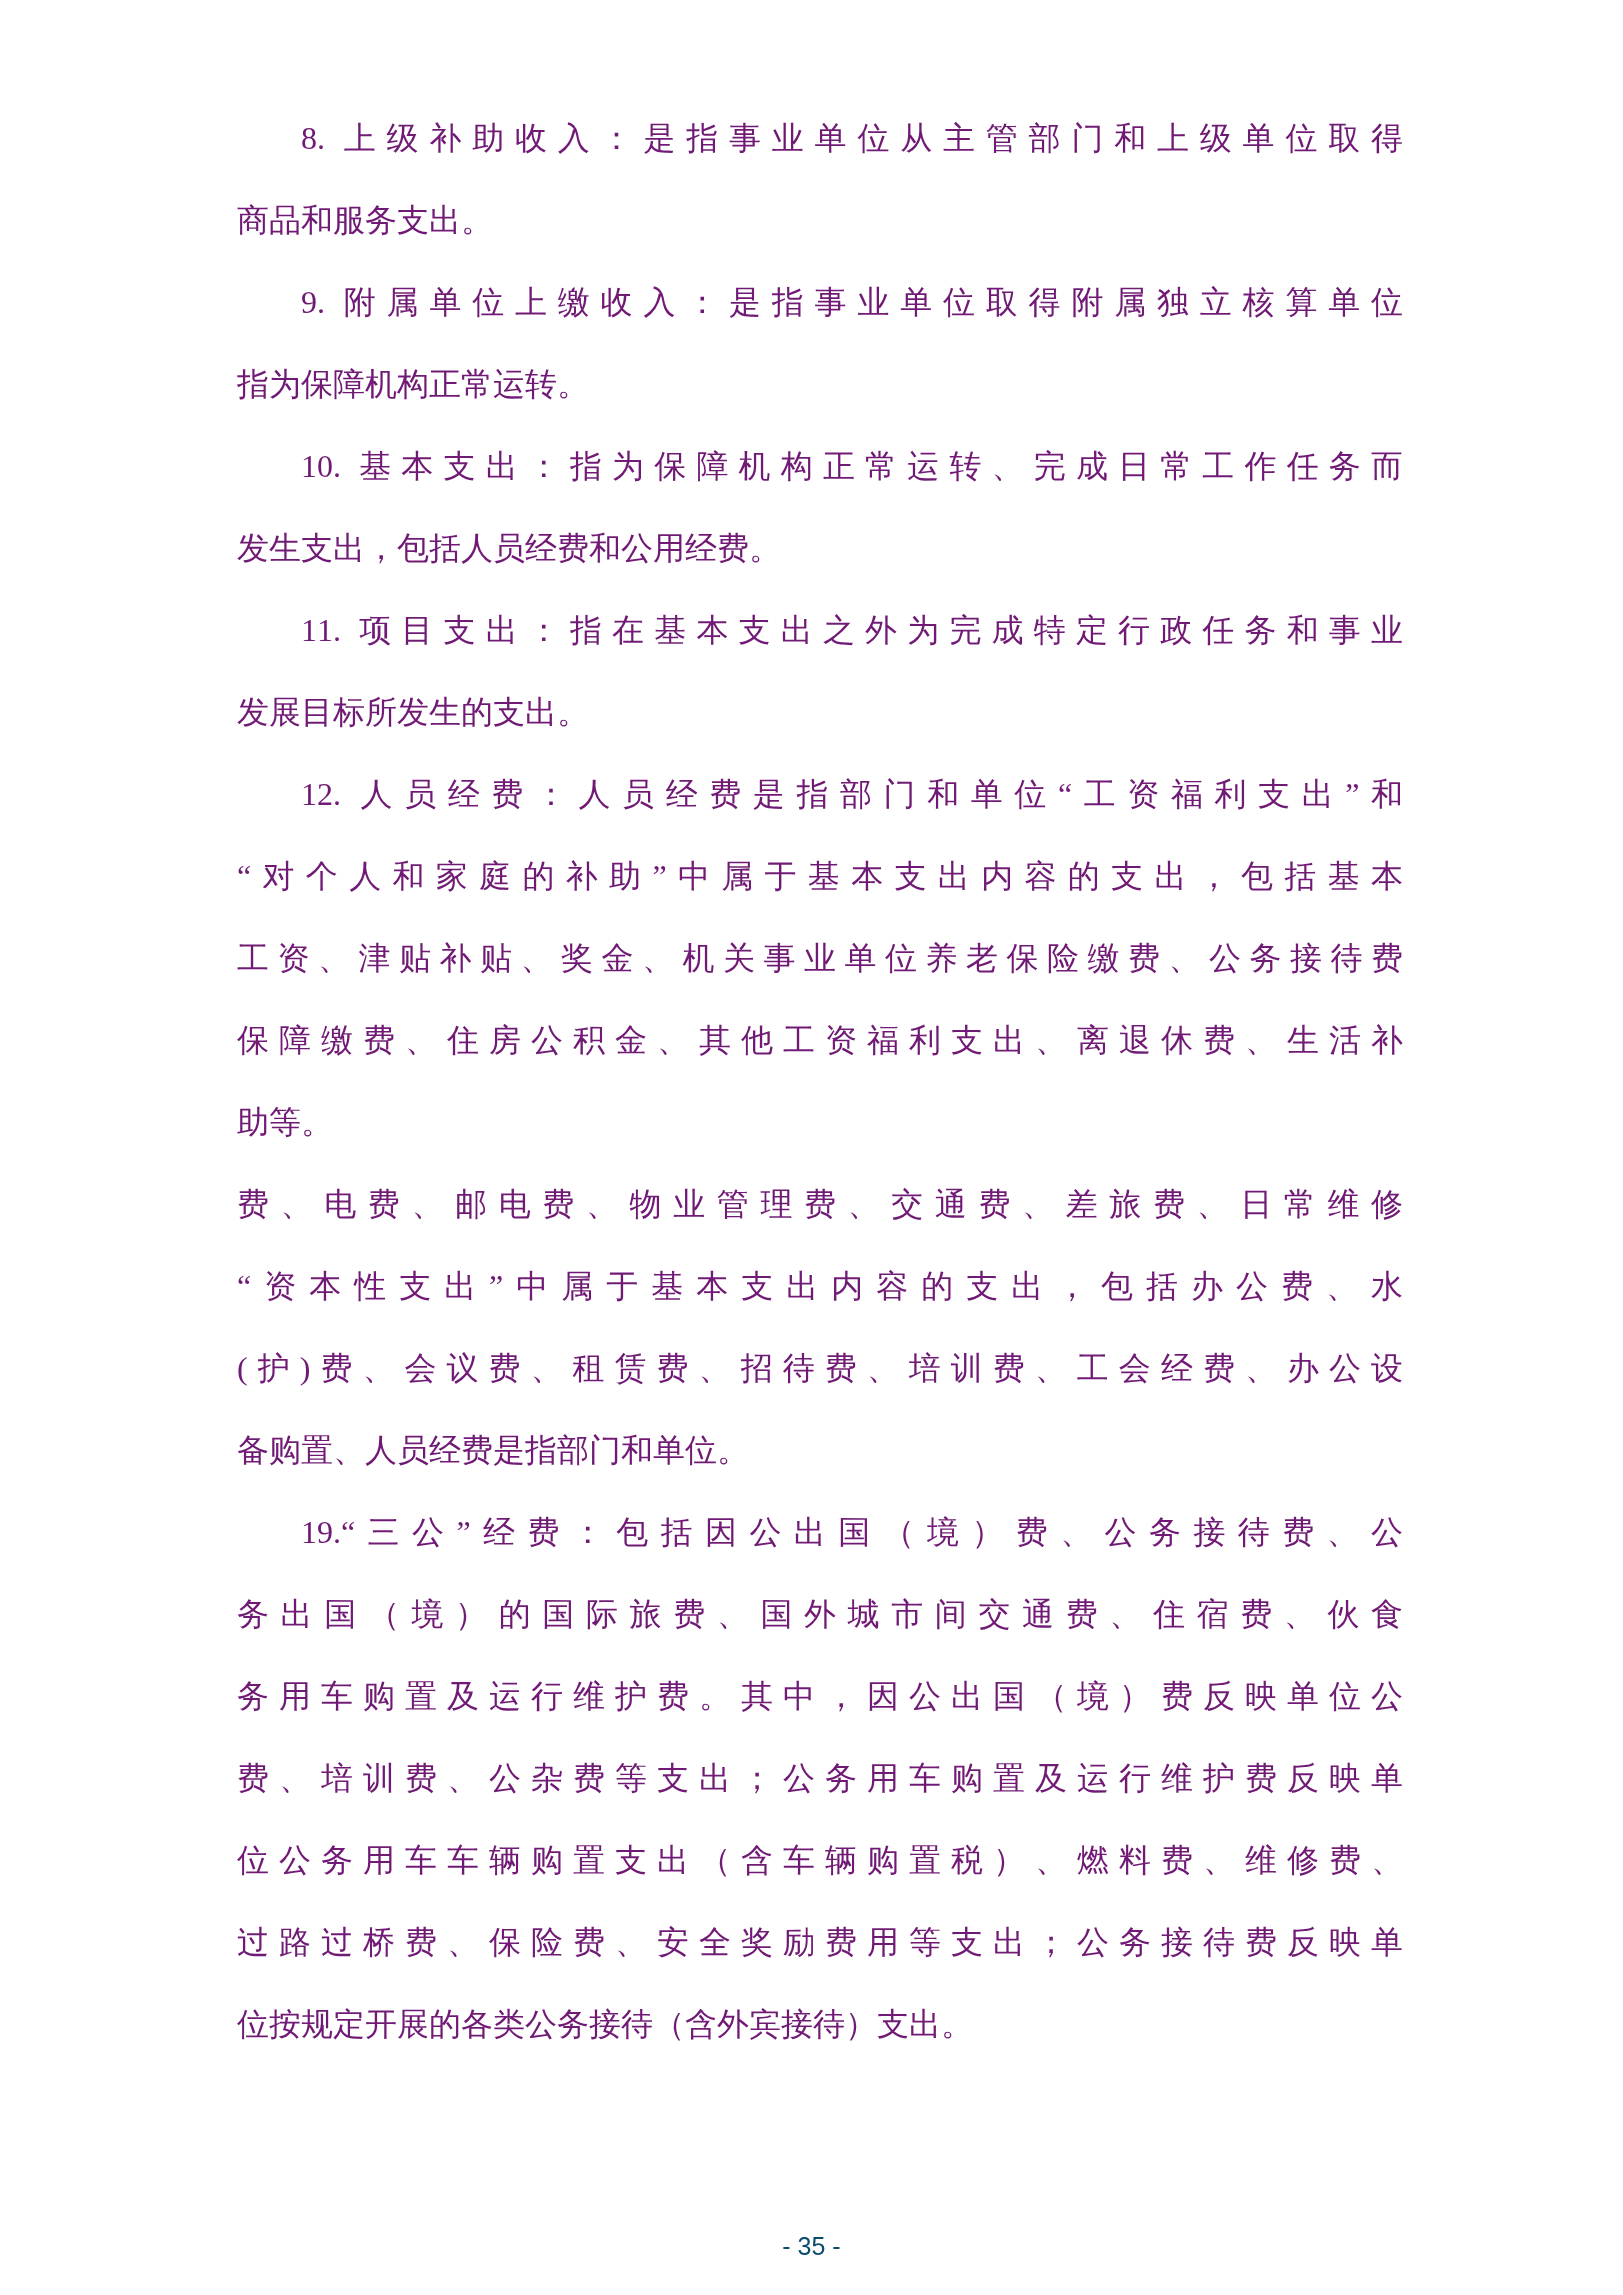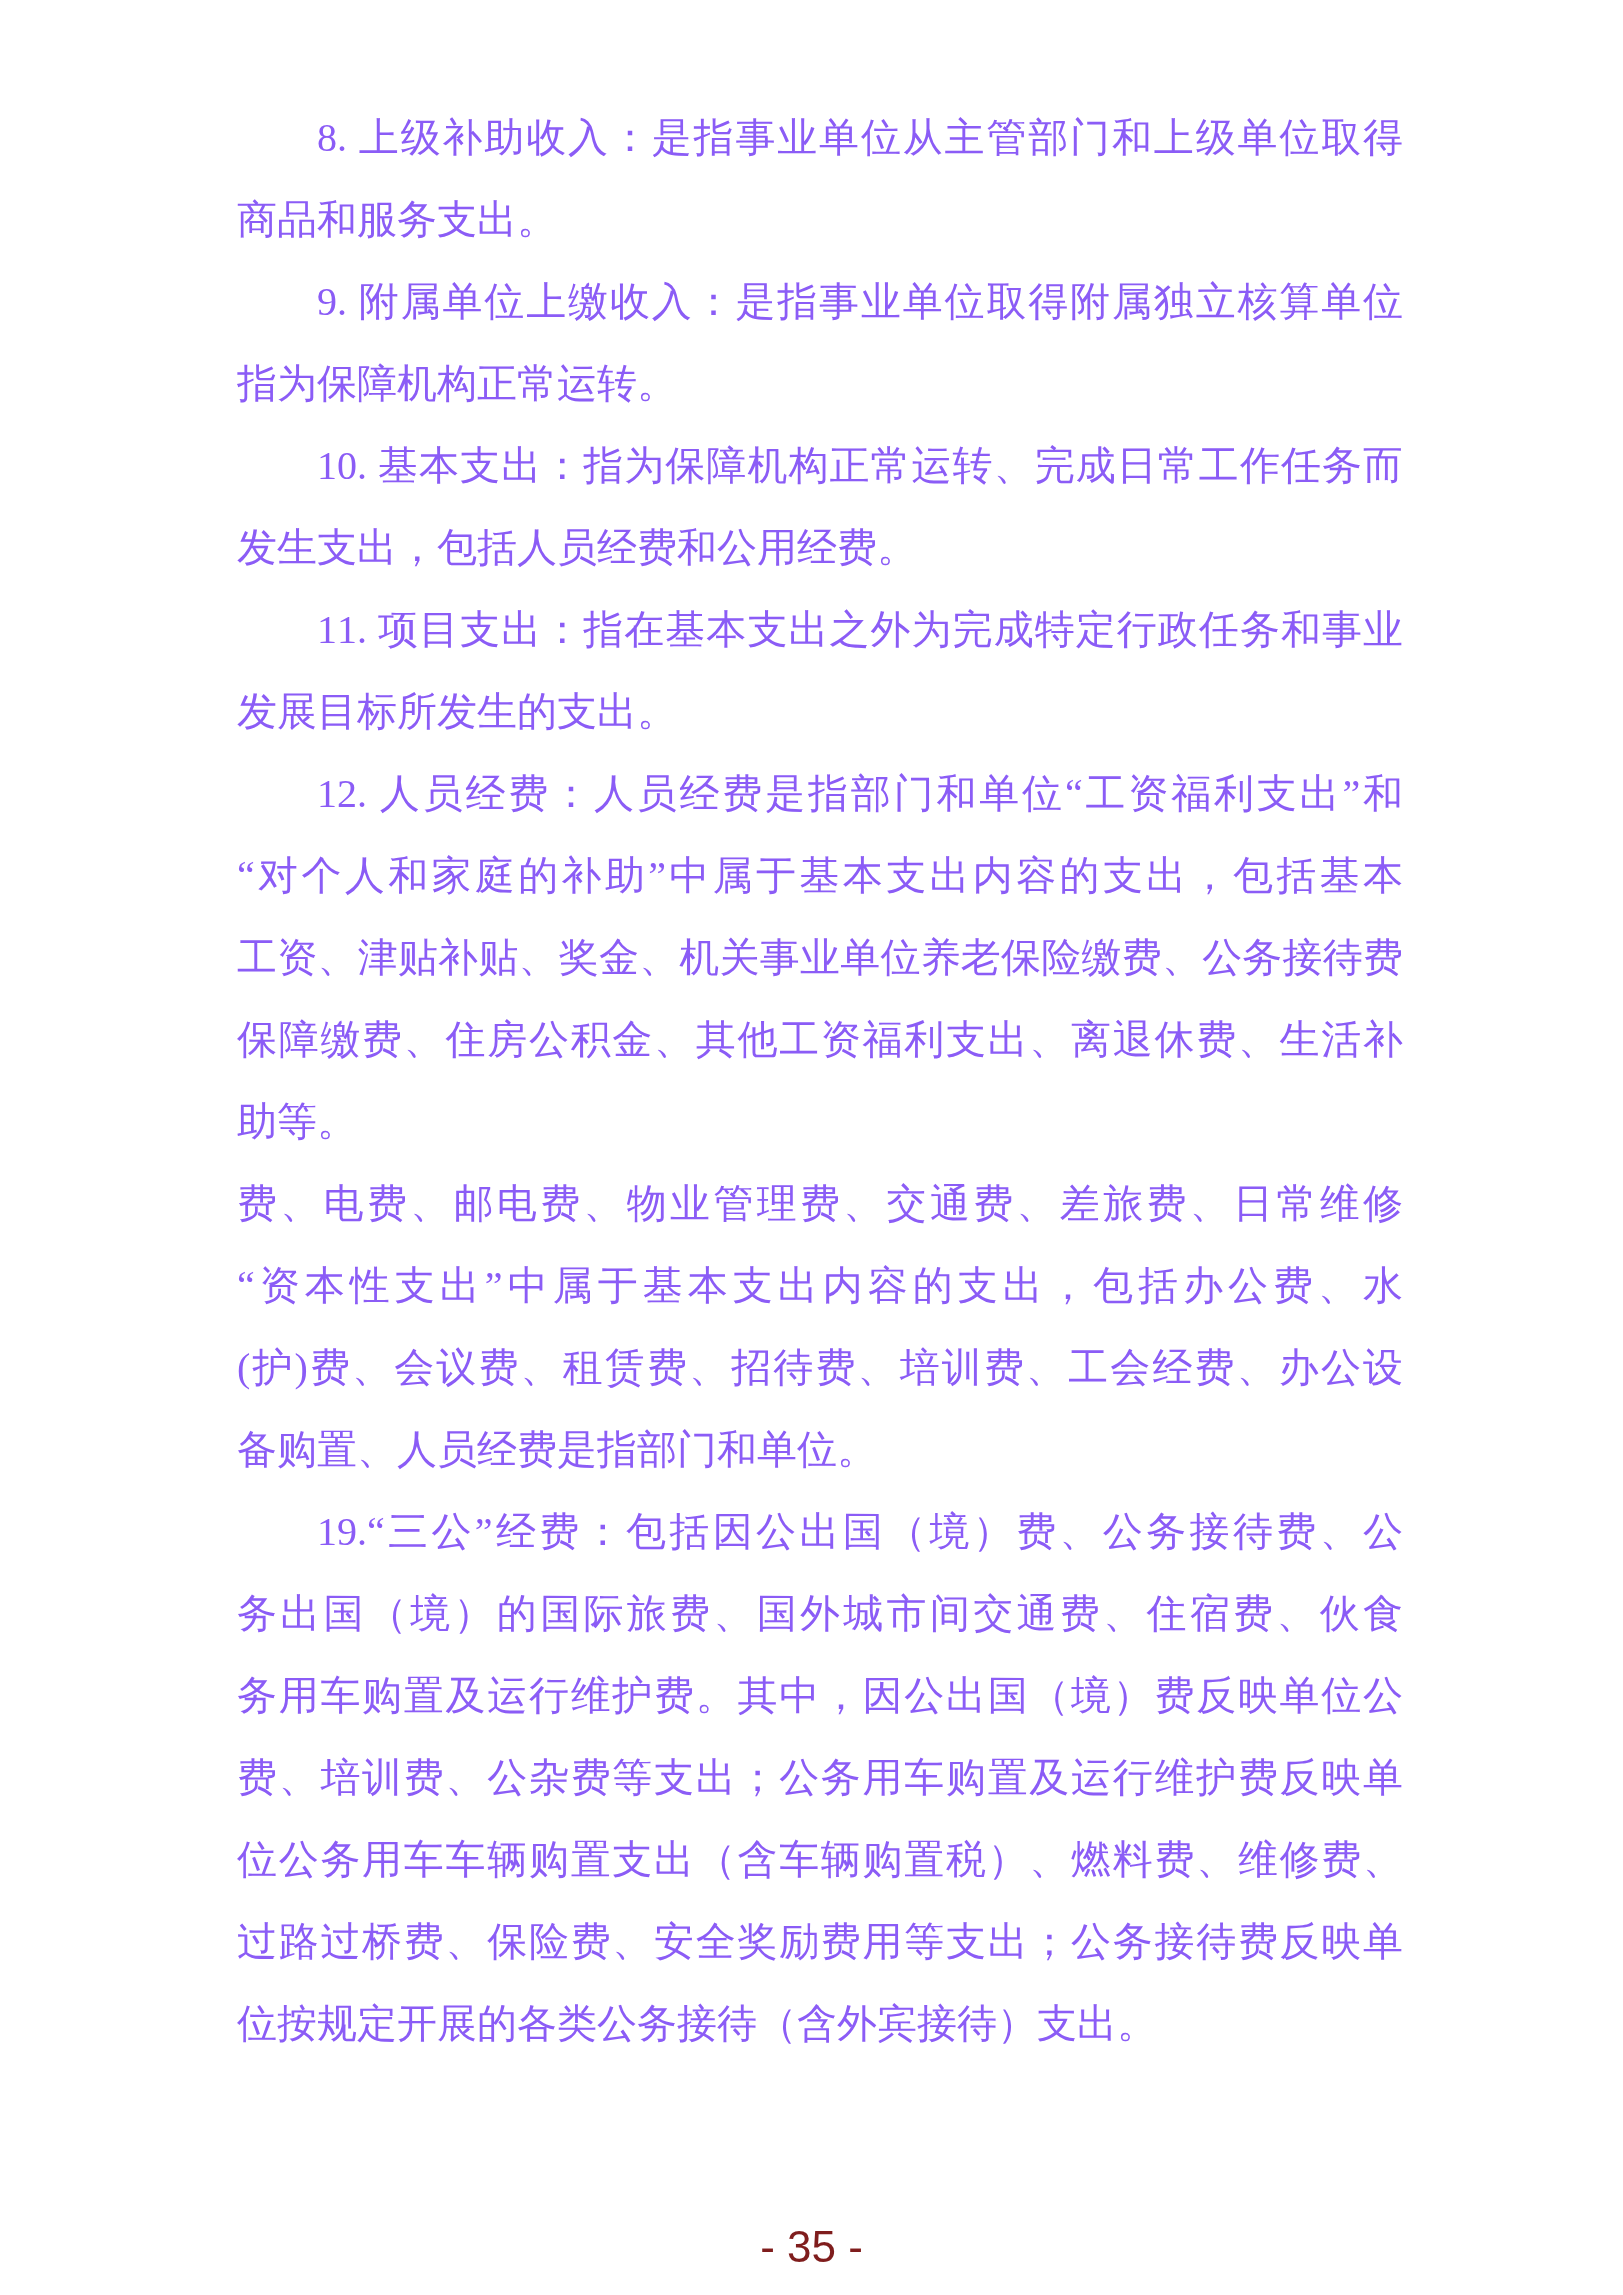--- a/index.html
+++ b/index.html
@@ -20,46 +20,46 @@
     inset: 0;
     background: #ffffff;
   }
   .text-block {
     position: absolute;
     left: 237px;
     top: 97px;
     width: 1166px;
   }
   .line {
-    font-size: 40px;
+    font-size: 32px;
     line-height: 82px;
     height: 82px;
     white-space: normal;
-    color: #8b5cf6;
+    color: #701a75;
     text-align: left;
     text-align-last: auto;
     font-kerning: none;
   }
   .line.fill {
     text-align: justify;
     text-align-last: justify;
   }
   .line.indent {
     text-indent: 2em;
   }
   .page-footer {
     position: absolute;
     left: 0;
     top: 2225px;
     width: 100%;
     text-align: center;
     font-family: "Liberation Sans", "DejaVu Sans", sans-serif;
-    font-size: 44px;
+    font-size: 25px;
     line-height: 43px;
-    color: #7f1d1d;
+    color: #0c4a6e;
   }
 </style>
 </head>
 <body>
 
 <div class="page">
   <div class="text-block">
       <div class="line indent fill">8. 上级补助收入：是指事业单位从主管部门和上级单位取得</div>
       <div class="line">商品和服务支出。</div>
       <div class="line indent fill">9. 附属单位上缴收入：是指事业单位取得附属独立核算单位</div>

